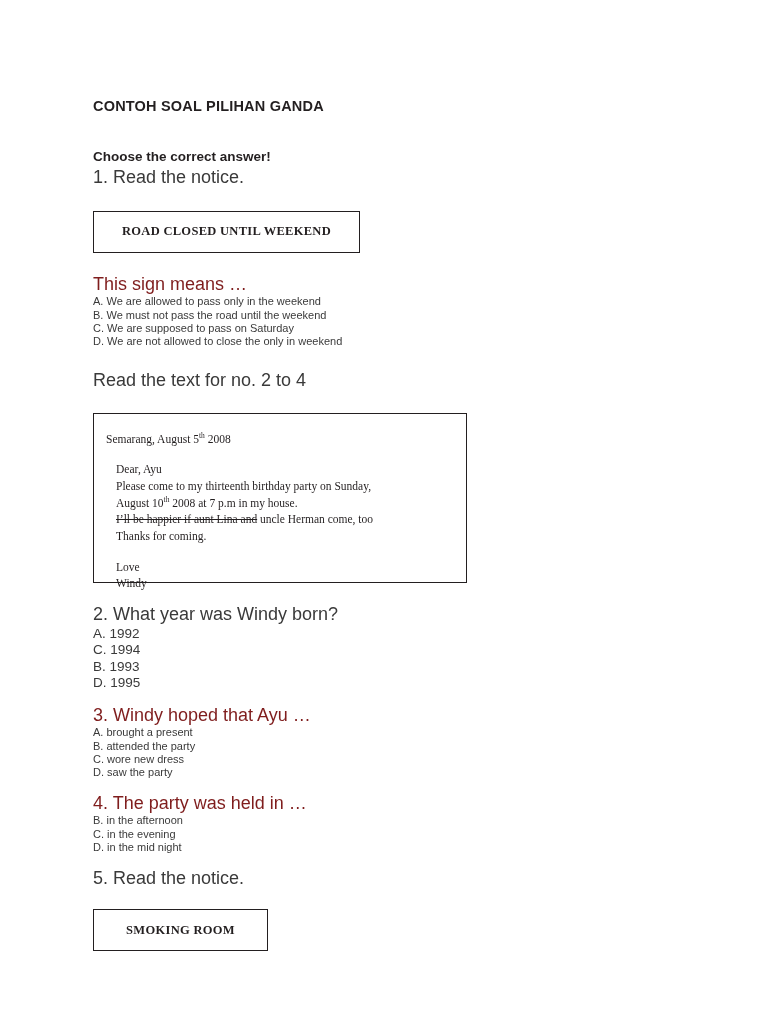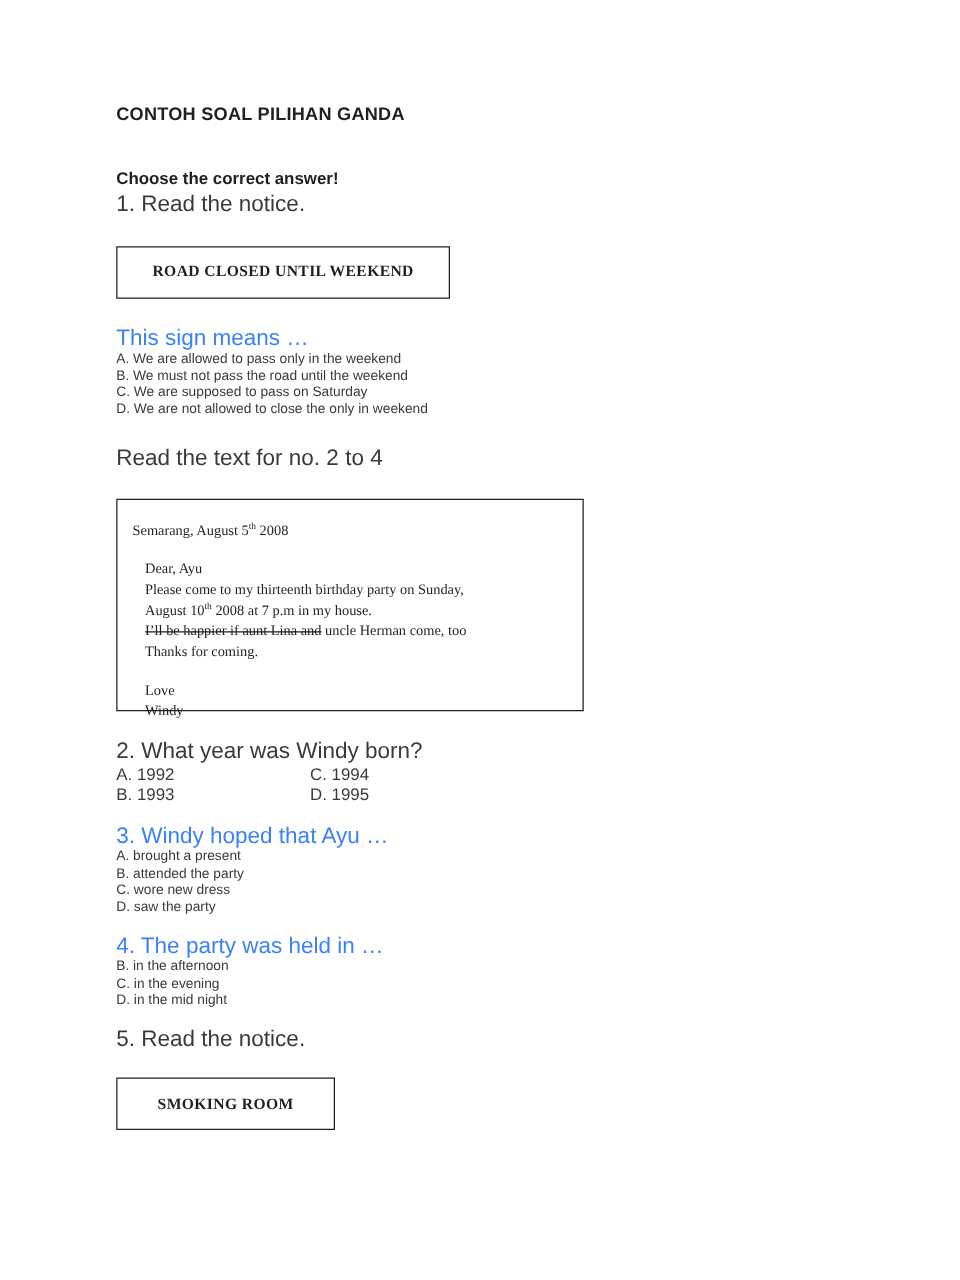--- a/index.html
+++ b/index.html
@@ -10,21 +10,21 @@
   body {
     width: 768px;
     height: 1024px;
     font-family: "Liberation Sans", sans-serif;
     color: #231f20;
     position: relative;
     overflow: hidden;
   }
   .page {
     position: absolute;
-    left: 0; top: 0;
+    left: 0; top: 14px;
     width: 768px;
     height: 960px;
     background: #ffffff;
   }
   .content {
     position: absolute;
     left: 93px;
     top: 84px;
     width: 580px;
   }
@@ -43,21 +43,21 @@
     margin: 0;
     line-height: 1.25;
   }
   .q-line {
     font-size: 18px;
     color: #3a3a3a;
     line-height: 1.25;
     margin: 0;
   }
   .q-line.dim {
-    color: #3b82f6;
+    color: #7f1d1d;
   }
   .opt {
     font-size: 11px;
     color: #3a3a3a;
     line-height: 1.22;
     margin: 0;
   }
   .spacer-sm { height: 12px; }
   .spacer-md { height: 20px; }
 
@@ -128,20 +128,21 @@
 
   
   .opt-cols {
     display: block;
   }
   .opt-row {
     display: flex;
     font-size: 13.5px;
     color: #3a3a3a;
     line-height: 1.22;
+    flex-direction: column;
   }
   .opt-row .col-a { width: 155px; }
   .opt-row .col-b { width: 155px; }
 </style>
 </head>
 <body>
 
 <div class="page">
   <div class="content">
 

